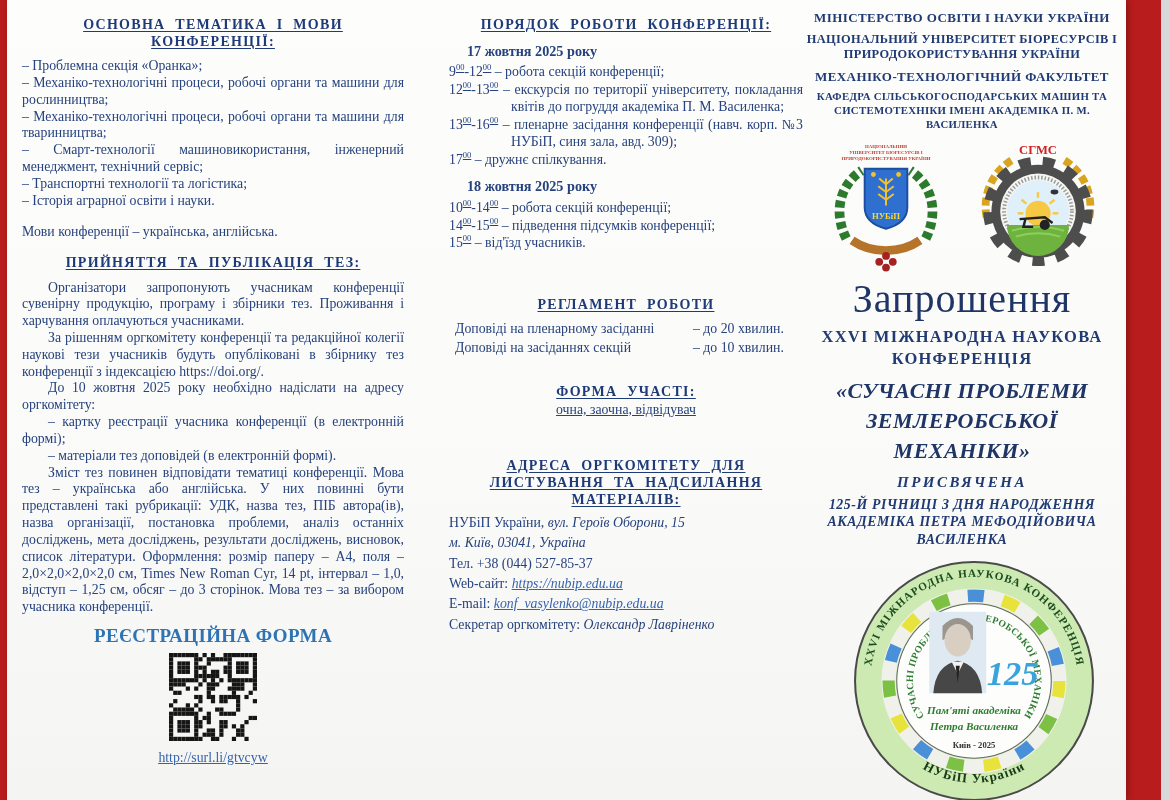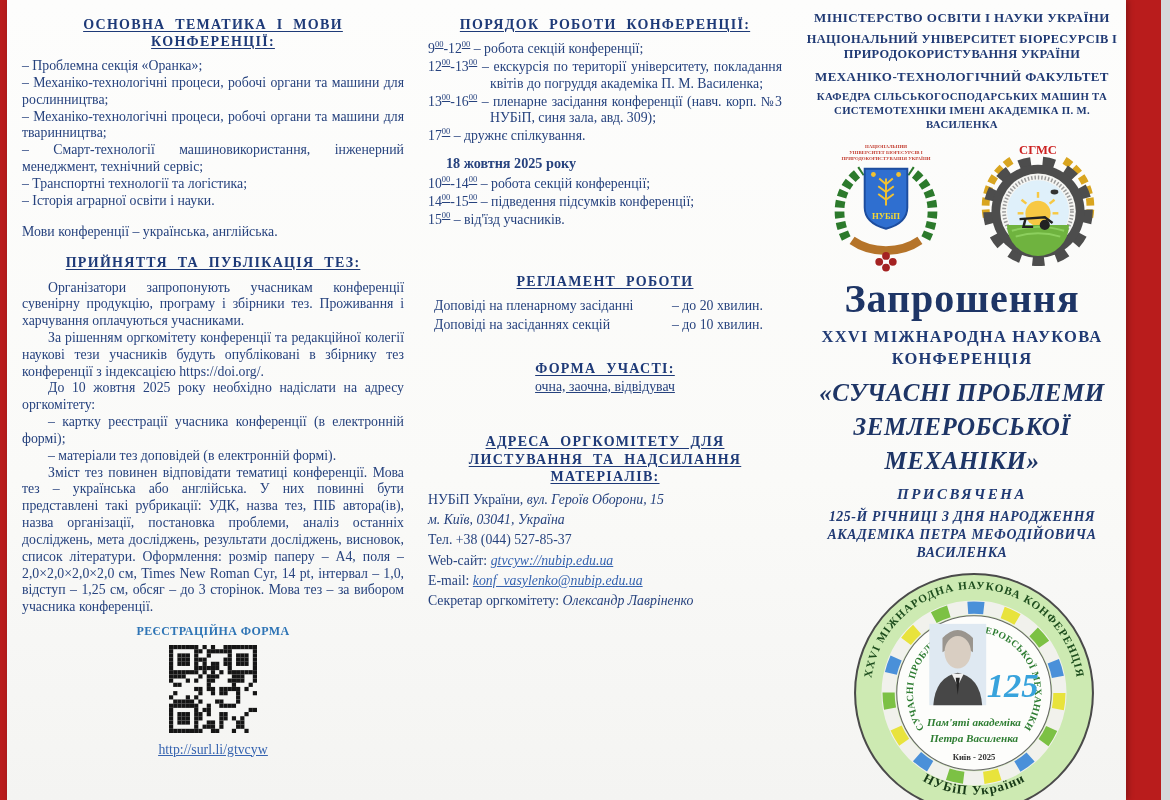--- a/index.html
+++ b/index.html
@@ -5,53 +5,53 @@
   html,body{margin:0;padding:0;}
   body{width:1170px;height:800px;overflow:hidden;
        font-family:"Liberation Serif","DejaVu Serif",serif;}
   .photo{position:relative;width:1170px;height:800px;background:#b91c1c;}
   .edge-hl{position:absolute;right:0;top:0;bottom:0;width:9px;background:#d6d8da;}
   .paper{position:absolute;left:7px;top:0;width:1119px;height:800px;
          background:linear-gradient(180deg,#fdfdfc 0%,#fafaf8 60%,#f4f4f2 100%);
          box-shadow:2px 0 6px rgba(0,0,0,.28);}
   .col{position:absolute;top:0;color:#26427e;font-size:13.8px;line-height:1.22;}
   .col1{left:15px;width:382px;top:16px;}
-  .col2{left:421px;width:354px;top:16px;}
+  .col2{left:442px;width:354px;top:16px;}
   .col3{left:788px;width:334px;top:10px;text-align:center;color:#203a74;}
 
   .hdr{color:#1e3a78;font-weight:bold;text-align:center;
        text-decoration:underline;text-underline-offset:2px;
        letter-spacing:1.3px;word-spacing:5px;font-size:14px;margin:0 0 8px 0;}
   .topic{ text-align:justify;}
   .lang-line{margin-top:14px;}
   .para{text-align:justify;text-indent:26px;margin:0;}
-  .reg-title{color:#2e74b5;font-weight:bold;text-align:center;font-size:12px;
+  .reg-title{color:#2e74b5;font-weight:bold;text-align:center;font-size:19px;
              letter-spacing:.4px;margin:8px 0 6px 0;}
   .qr-wrap{text-align:center;margin:2px 0 4px 0;}
   .link{color:#3563b0;text-decoration:underline;font-style:normal;}
   .center{text-align:center;text-decoration:underline;}
 
   .date-head{font-weight:bold;margin:10px 0 4px 18px;font-size:14.2px;}
   .sched{padding-left:62px;text-indent:-62px;text-align:justify;margin:1px 0;}
   .stime{white-space:nowrap;}
   .stime sup{font-size:8.5px;text-decoration:underline;line-height:0;}
   .rules-row{display:flex;margin:2px 0 2px 6px;}
   .rules-label{width:238px;}
   .addr{margin:2px 0;line-height:1.33;}
   .it{font-style:italic;}
   .ilink{font-style:italic;color:#3563b0;text-decoration:underline;}
 
   .min-line{font-weight:bold;font-size:13px;letter-spacing:.4px;margin:0 0 6px 0;}
   .univ-line{font-weight:bold;font-size:12.4px;letter-spacing:.3px;margin:0 6px 6px 6px;line-height:1.25;}
   .fac-line{font-weight:bold;font-size:13px;letter-spacing:.4px;margin:0 0 4px 0;}
   .dep-line{font-weight:bold;font-size:10.8px;letter-spacing:.3px;margin:0 8px;line-height:1.3;}
   .logos{display:flex;justify-content:center;align-items:flex-start;gap:26px;margin:10px 0 2px 0;}
-  .invitation{font-weight:bold;font-size:40px;color:#1e3566;letter-spacing:1px;margin:0 0 2px 0;}
+  .invitation{font-weight:normal;font-size:40px;color:#1e3566;letter-spacing:1px;margin:0 0 2px 0;}
   .conf-line{font-weight:bold;font-size:16.5px;letter-spacing:1.2px;margin:2px 14px;line-height:1.35;}
-  .conf-name{font-weight:bold;font-style:italic;font-size:25px;letter-spacing:.5px;
+  .conf-name{font-weight:bold;font-style:italic;font-size:22px;letter-spacing:.5px;
              color:#1e3566;margin:6px 4px;line-height:1.35;}
   .dedicated{font-weight:bold;font-style:italic;font-size:15px;letter-spacing:2.5px;margin:8px 0 4px 0;}
   .dedication{font-weight:bold;font-style:italic;font-size:13.8px;letter-spacing:.6px;
               margin:0 10px;line-height:1.3;}
   .emblem-wrap{margin:10px 0 0 0;}
   .footer-city{font-weight:bold;font-style:italic;font-size:17px;margin-top:12px;}
 </style>
 </head>
 <body>
 
@@ -298,20 +298,21 @@
           </svg>
       </div>
       <div class="center">
         <a class="link" href="#">http://surl.li/gtvcyw</a>
       </div>
     </div>
 
     <div class="col col2">
       <div class="hdr">ПОРЯДОК РОБОТИ КОНФЕРЕНЦІЇ:</div>
 
+      <div class="date-head">17 жовтня 2025 року</div>
       <div class="sched">
         <span class="stime"><span>9</span><sup>00</sup><span>-</span><span>12</span><sup>00</sup></span> <span>– робота секцій конференції;</span>
       </div>
       <div class="sched">
         <span class="stime"><span>12</span><sup>00</sup><span>-</span><span>13</span><sup>00</sup></span> <span>– екскурсія по території університету, покладання квітів до погруддя академіка П. М. Василенка;</span>
       </div>
       <div class="sched">
         <span class="stime"><span>13</span><sup>00</sup><span>-</span><span>16</span><sup>00</sup></span> <span>– пленарне засідання конференції (навч. корп. №3 НУБіП, синя зала, авд. 309);</span>
       </div>
       <div class="sched">
@@ -342,21 +343,21 @@
       <div class="hdr" style="margin-top:26px;margin-bottom:2px;">ФОРМА УЧАСТІ:</div>
       <div class="center">очна, заочна, відвідувач</div>
 
       <div class="hdr" style="margin-top:38px;margin-bottom:6px;">АДРЕСА ОРГКОМІТЕТУ ДЛЯ ЛИСТУВАННЯ ТА НАДСИЛАННЯ МАТЕРІАЛІВ:</div>
       <div class="addr">
         <span>НУБіП України, </span><span class="it">вул. Героїв Оборони, 15</span>
       </div>
       <div class="addr it">м. Київ, 03041, Україна</div>
       <div class="addr">Тел. +38 (044) 527-85-37</div>
       <div class="addr">
-        <span>Web-сайт: </span><a class="ilink" href="#">gtvcyw://nubip.edu.ua</a>
+        <span>Web-сайт: </span><a class="ilink" href="#">https://nubip.edu.ua</a>
       </div>
       <div class="addr">
         <span>E-mail: </span><a class="ilink" href="#">konf_vasylenko@nubip.edu.ua</a>
       </div>
       <div class="addr">
         <span>Секретар оргкомітету: </span><span class="it">Олександр Лавріненко</span>
       </div>
     </div>
 
     <div class="col col3">

